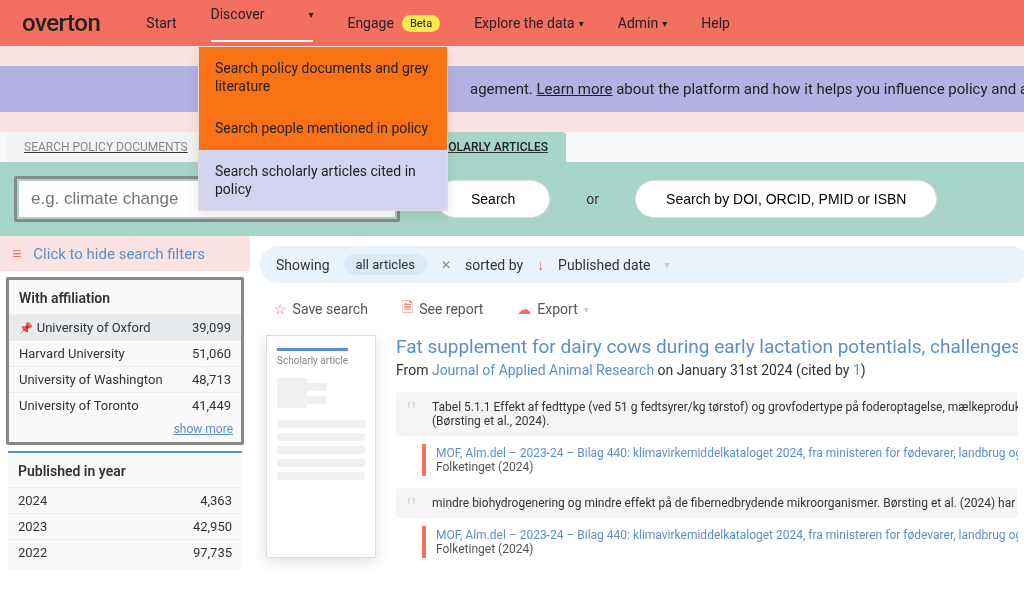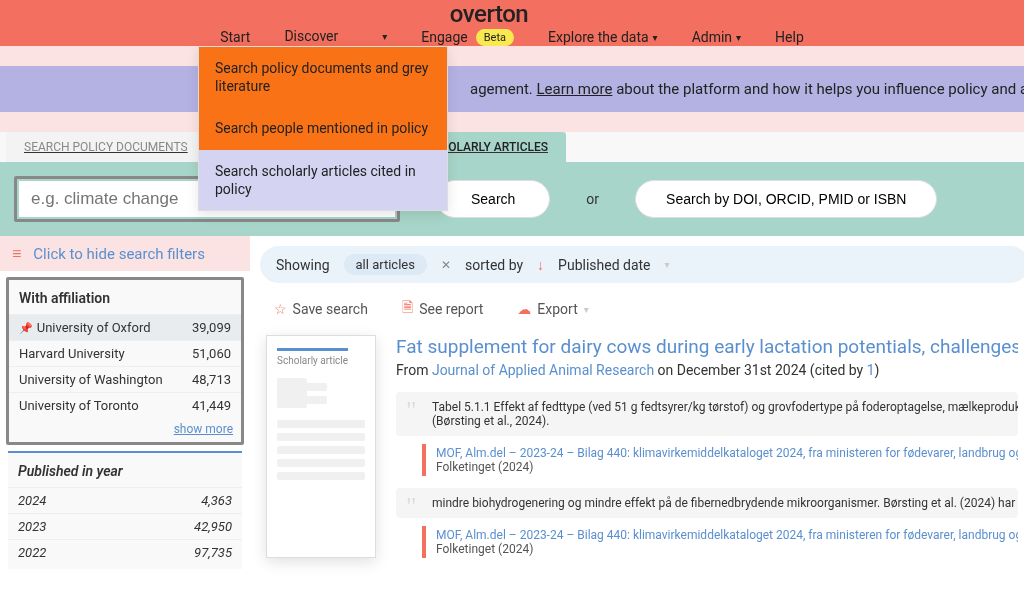--- a/index.html
+++ b/index.html
@@ -1,22 +1,22 @@
 <!DOCTYPE html>
 <html><head>
 <meta charset="utf-8">
 <style>
 * { box-sizing: border-box; margin: 0; padding: 0; }
 body { font-family: -apple-system, BlinkMacSystemFont, "Segoe UI", Roboto, Helvetica, Arial, sans-serif; font-size: 14px; color: #333; width: 1024px; height: 590px; overflow: hidden; background: #fff; }
 
-.topbar { background: #f36f5f; height: 46px; display: flex; align-items: center; padding: 0 22px; position: relative; z-index: 50; flex-direction: column; }
+.topbar { background: #f36f5f; height: 46px; display: flex; align-items: center; padding: 0 22px; position: relative; z-index: 50; }
 .logo { font-size: 24px; font-weight: 500; color: #222; letter-spacing: -0.5px; margin-right: 46px; }
 .nav { display: flex; align-items: center; gap: 34px; }
 .nav-item { color: #222; font-size: 14px; cursor: pointer; display: flex; align-items: center; gap: 4px; }
-.nav-item.active { border-bottom: 2px solid #000000; padding-bottom: 2px; margin-bottom: -2px; gap: 44px; }
+.nav-item.active { border-bottom: 2px solid #ffffff; padding-bottom: 18px; margin-bottom: -2px; gap: 44px; }
 .beta { background: #f7e94f; color: #222; font-size: 11px; padding: 2px 8px; border-radius: 10px; margin-left: 4px; }
 .chev { font-size: 10px; }
 
 .dropdown { position: absolute; top: 46px; left: 198px; background: #f97316; border: 1px solid #ddd; box-shadow: 0 4px 12px rgba(0,0,0,0.1); width: 250px; z-index: 100; }
 .dropdown-item { padding: 12px 16px; font-size: 14px; color: #222; cursor: pointer; line-height: 1.3; }
 .dropdown-item.h { background: #d4d3f2; }
 
 .banner { background: #b3b2e3; padding: 14px 20px; font-size: 15px; color: #222; white-space: nowrap; overflow: hidden; padding-left: 470px; }
 .banner u { text-decoration: underline; margin-top: 40px; }
 .banner-wrap { background: #fbe3e3; padding: 20px 0 20px 0; }
@@ -39,21 +39,21 @@
 .hide-filters a { color: #5a8fcf; font-size: 15px; cursor: pointer; }
 
 .filter-box { border: 3px solid #888; border-radius: 2px; margin: 6px; background: #f9f9f9; padding-bottom: 4px; }
 .filter-title { font-weight: 600; padding: 10px 10px 8px; font-size: 14px; }
 .filter-row { display: flex; justify-content: space-between; padding: 5px 10px; font-size: 13px; border-top: 1px solid #eee; }
 .filter-row.pinned { background: #e9ecef; }
 .pin { color: #5a8fcf; font-size: 11px; margin-right: 4px; }
 .show-more { text-align: right; padding: 2px 8px; }
 .show-more a { color: #5a8fcf; font-size: 12px; text-decoration: underline; cursor: pointer; }
 
-.filter-box2 { margin: 6px 8px; background: #f9f9f9; border-top: 2px solid #5a8fcf; padding-bottom: 4px; font-style: italic; }
+.filter-box2 { margin: 6px 8px; background: #f9f9f9; border-top: 2px solid #5a8fcf; padding-bottom: 4px; }
 
 .main-col { flex: 1; padding: 10px 0 0 10px; overflow: hidden; }
 .toolbar { background: #eaf2fa; border-radius: 24px; padding: 8px 16px; display: flex; align-items: center; gap: 14px; font-size: 14px; margin-right: -5px; }
 .chip { background: #dde9f5; border-radius: 12px; padding: 3px 12px; font-size: 13px; }
 .chip-x { color: #888; font-size: 12px; cursor: pointer; }
 .sort-ico { color: #f36f5f; }
 .tb-chev { color: #ccc; font-size: 10px; }
 
 .actions { display: flex; gap: 34px; padding: 14px 14px; font-size: 14px; }
 .action-link { display: flex; align-items: center; gap: 6px; cursor: pointer; color: #555; }
@@ -210,21 +210,21 @@
         <span class="thumb-label">Scholarly article</span>
         <div style="clear:both"></div>
         <div class="tsq"></div>
         <div class="tline" style="width:50px"></div><div class="tline" style="width:50px"></div>
         <div style="clear:both;height:6px"></div>
         <div class="tline"></div><div class="tline"></div><div class="tline"></div><div class="tline"></div><div class="tline"></div>
       </div>
       <div class="result-body">
         <div class="result-title">Fat supplement for dairy cows during early lactation potentials, challenges, and risks a m</div>
         <div class="result-meta">
-          <span>From </span><a>Journal of Applied Animal Research</a><span> on December 31st 2024 (cited by </span><span class="cited-n">1</span><span>)</span>
+          <span>From </span><a>Journal of Applied Animal Research</a><span> on January 31st 2024 (cited by </span><span class="cited-n">1</span><span>)</span>
         </div>
 
         <div class="quote-box">
           <span class="quote-mark">"</span>
           <span>Tabel 5.1.1 Effekt af fedttype (ved 51 g fedtsyrer/kg tørstof) og grovfodertype på foderoptagelse, mælkeproduktion og enterisk</span><br>
           <span>(Børsting et al., 2024).</span>
         </div>
         <div class="cite-line">
           <a>MOF, Alm.del – 2023-24 – Bilag 440: klimavirkemiddelkataloget 2024, fra ministeren for fødevarer, landbrug og fiskeri</a> ()<br>
           <span class="cite-sub">Folketinget (2024)</span>

